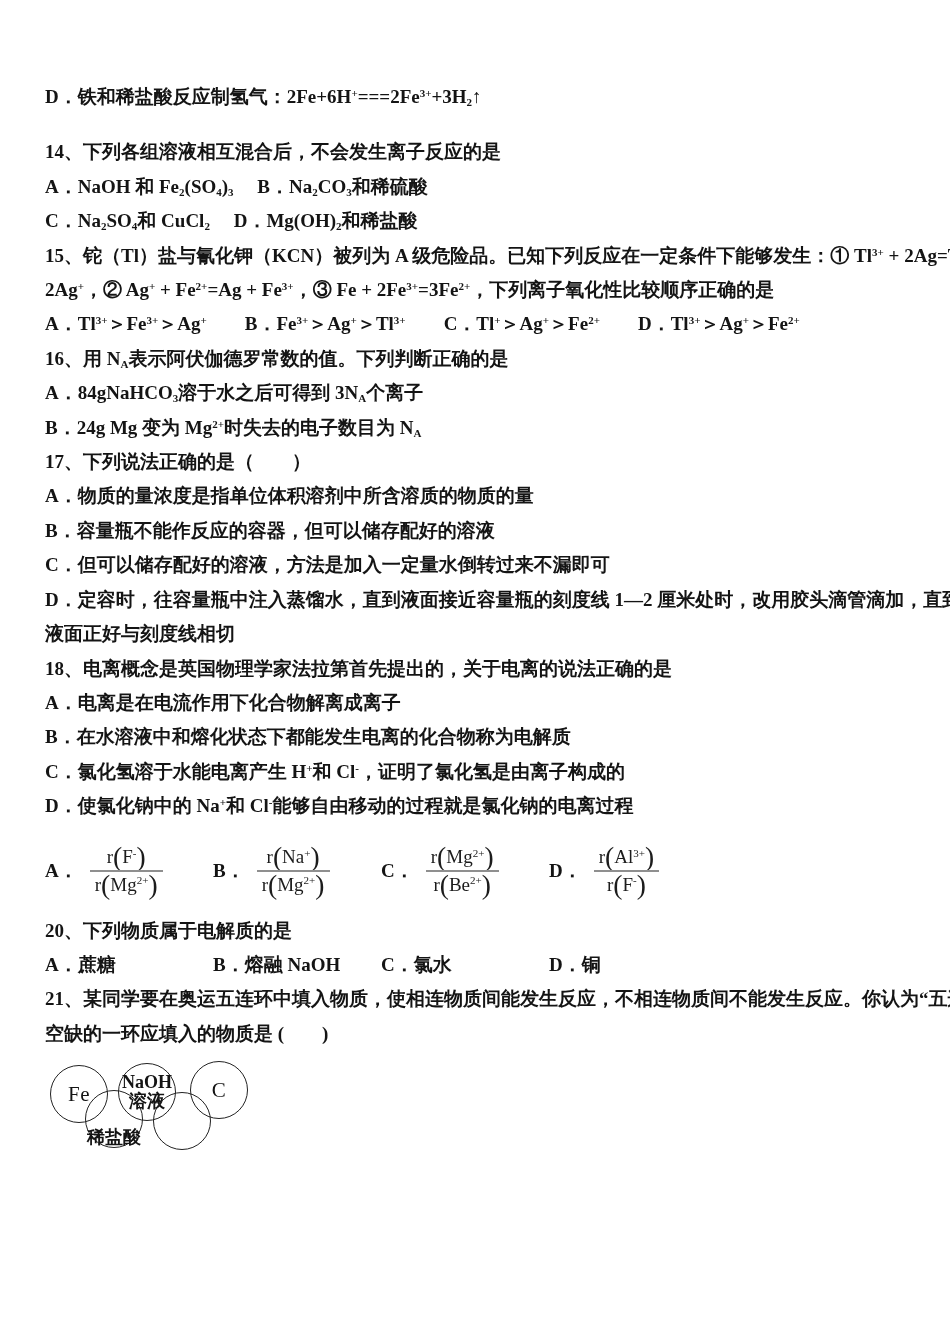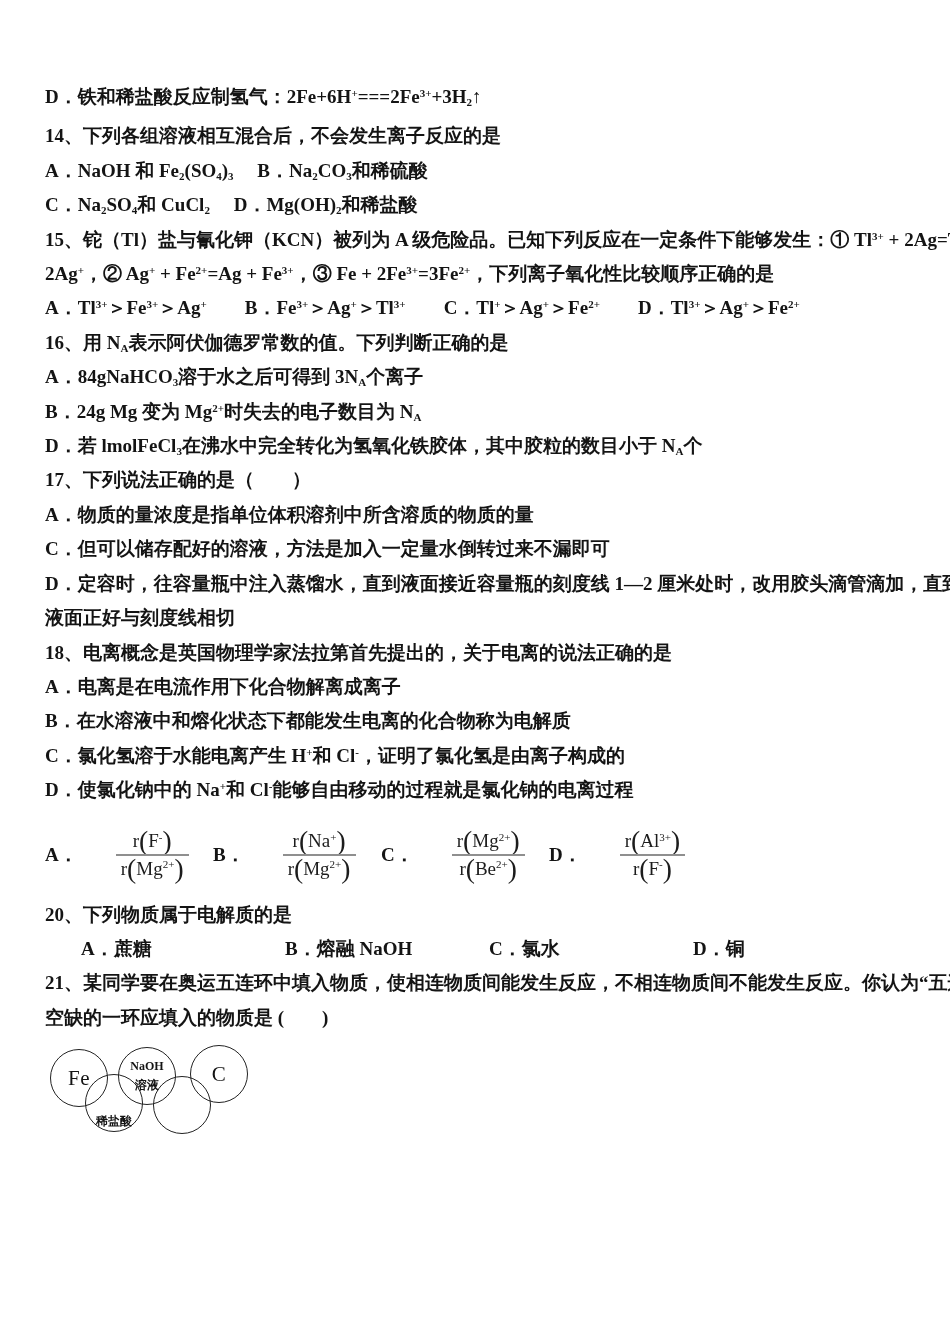--- a/index.html
+++ b/index.html
@@ -18,21 +18,21 @@
   }
   .doc {
     padding: 80px 30px 0 45px;
     width: 875px;
   }
   p.line {
     margin: 0;
     line-height: 34.4px;
     white-space: nowrap;
   }
-  p.line.qgap { margin-top: 5px; }
+  p.line.qgap { margin-top: 21px; }
   sup, sub {
     font-size: 0.58em;
     line-height: 0;
     position: relative;
     vertical-align: baseline;
   }
   sup { top: -0.55em; }
   sub { top: 0.28em; }
 
   
@@ -49,21 +49,20 @@
   }
   .frac-opt .opt-letter { margin-right: 12px; }
   .frac {
     display: inline-flex;
     flex-direction: column;
     align-items: center;
     font-weight: 400;
     color: #1c1c1c;
     font-size: 19px;
     line-height: 1.05;
-    margin-left: 26px;
   }
   .frac .num, .frac .den { padding: 1px 5px; white-space: nowrap; }
   .frac .bar {
     align-self: stretch;
     height: 2px;
     background: #8f8f8f;
     margin: 2px 0;
   }
   .frac .bp {
     font-style: normal;
@@ -72,21 +71,21 @@
     line-height: 0;
     vertical-align: -0.12em;
   }
 
   
   .q20-row {
     display: flex;
     line-height: 34.4px;
     white-space: nowrap;
   }
-  .q20-row .q20-opt { width: 168px; margin-left: 36px; }
+  .q20-row .q20-opt { width: 168px; }
   .q20-row .q20-opt:last-child { width: auto; }
 
   
   .rings {
     position: relative;
     height: 120px;
     margin-top: 10px;
   }
   .ring {
     position: absolute;
@@ -101,21 +100,21 @@
     text-align: center;
     background: transparent;
   }
   .ring .lbl-latin {
     font-weight: 400;
     font-size: 21px;
     letter-spacing: 0.5px;
   }
   .ring .lbl-cjk {
     font-weight: 700;
-    font-size: 12px;
+    font-size: 18px;
     line-height: 19px;
     white-space: nowrap;
   }
   .ring-fe   { left: 5px;   top: 4px;  }
   .ring-naoh { left: 73px;  top: 2px;  }
   .ring-c    { left: 145px; top: 0px;  }
   .ring-hcl  { left: 40px;  top: 29px; align-items: flex-end; }
   .ring-hcl .lbl-cjk { padding-top: 9px; }
   .ring-empty{ left: 108px; top: 31px; }
 </style>
@@ -130,24 +129,24 @@
   <p class="line">A．NaOH 和 Fe<sub>2</sub>(SO<sub>4</sub>)<sub>3</sub>　 B．Na<sub>2</sub>CO<sub>3</sub>和稀硫酸</p>
   <p class="line">C．Na<sub>2</sub>SO<sub>4</sub>和 CuCl<sub>2</sub>　 D．Mg(OH)<sub>2</sub>和稀盐酸</p>
 
   <p class="line">15、铊（Tl）盐与氰化钾（KCN）被列为 A 级危险品。已知下列反应在一定条件下能够发生：① Tl<sup>3+</sup> + 2Ag=Tl +</p>
   <p class="line">2Ag<sup>+</sup>，② Ag<sup>+</sup> + Fe<sup>2+</sup>=Ag + Fe<sup>3+</sup>，③ Fe + 2Fe<sup>3+</sup>=3Fe<sup>2+</sup>，下列离子氧化性比较顺序正确的是</p>
   <p class="line">A．Tl<sup>3+</sup>＞Fe<sup>3+</sup>＞Ag<sup>+</sup>　　B．Fe<sup>3+</sup>＞Ag<sup>+</sup>＞Tl<sup>3+</sup>　　C．Tl<sup>+</sup>＞Ag<sup>+</sup>＞Fe<sup>2+</sup>　　D．Tl<sup>3+</sup>＞Ag<sup>+</sup>＞Fe<sup>2+</sup></p>
 
   <p class="line">16、用 N<sub>A</sub>表示阿伏伽德罗常数的值。下列判断正确的是</p>
   <p class="line">A．84gNaHCO<sub>3</sub>溶于水之后可得到 3N<sub>A</sub>个离子</p>
   <p class="line">B．24g Mg 变为 Mg<sup>2+</sup>时失去的电子数目为 N<sub>A</sub></p>
-  <p class="line">D．若 lmolFeCl<sub>3</sub>在沸水中完全转化为氢氧化铁胶体，其中胶粒的数目小于 N<sub>A</sub>个</p>
 
   <p class="line">17、下列说法正确的是（　　）</p>
   <p class="line">A．物质的量浓度是指单位体积溶剂中所含溶质的物质的量</p>
+  <p class="line">B．容量瓶不能作反应的容器，但可以储存配好的溶液</p>
   <p class="line">C．但可以储存配好的溶液，方法是加入一定量水倒转过来不漏即可</p>
   <p class="line">D．定容时，往容量瓶中注入蒸馏水，直到液面接近容量瓶的刻度线 1—2 厘米处时，改用胶头滴管滴加，直到溶液凹</p>
   <p class="line">液面正好与刻度线相切</p>
 
   <p class="line">18、电离概念是英国物理学家法拉第首先提出的，关于电离的说法正确的是</p>
   <p class="line">A．电离是在电流作用下化合物解离成离子</p>
   <p class="line">B．在水溶液中和熔化状态下都能发生电离的化合物称为电解质</p>
   <p class="line">C．氯化氢溶于水能电离产生 H<sup>+</sup>和 Cl<sup>-</sup>，证明了氯化氢是由离子构成的</p>
   <p class="line">D．使氯化钠中的 Na<sup>+</sup>和 Cl<sup>-</sup>能够自由移动的过程就是氯化钠的电离过程</p>
 

